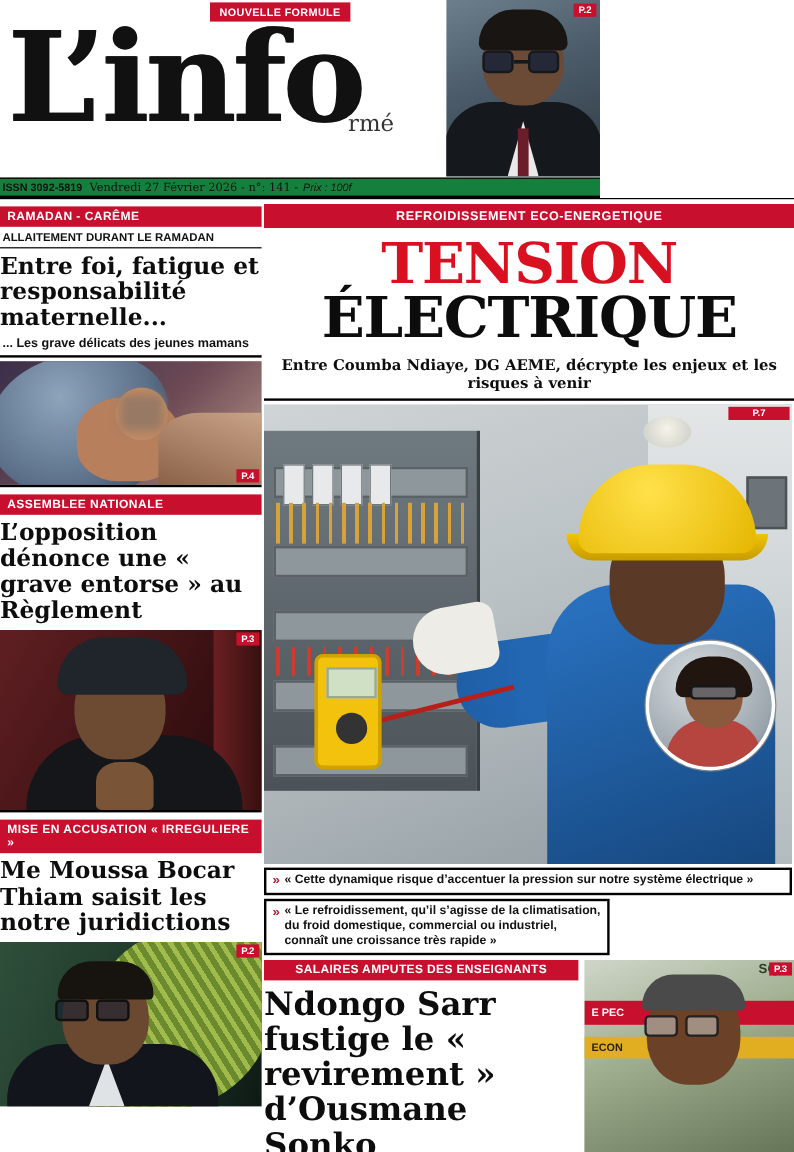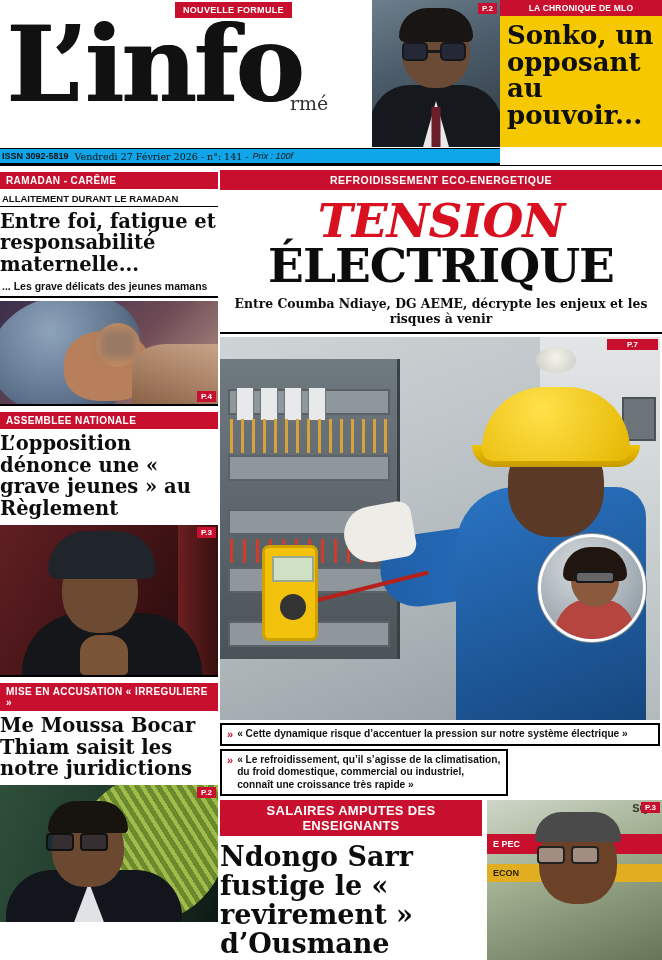--- a/index.html
+++ b/index.html
@@ -83,21 +83,21 @@
     text-align: center; padding: 3px 2px; letter-spacing: .2px;
   }
   .chronique-title {
     font-family: "DejaVu Serif", serif;
     font-weight: bold; font-size: 26px; line-height: 1.02;
     color: #0f0f0f; padding: 6px 6px 0 7px;
   }
   .issn-bar {
     position: absolute; left:0; bottom:0; width: 500px; height: 17px;
     border-top: 1px solid #000; border-bottom: 2px solid #000;
-    display:flex; align-items:center; font-size: 9.5px; color:#111; background:#0ea5e9;
+    display:flex; align-items:center; font-size: 9.5px; color:#111; background:#15803d;
   }
   .issn-bar .issn { font-weight: bold; font-size: 9px; padding: 0 6px 0 2px;}
   .issn-bar .dateline { font-family:"DejaVu Serif", serif; font-size: 9.5px; }
   .issn-bar .price { font-style: italic; font-size: 9px; margin-left: 4px;}
 
   
   .body-grid { position: relative; height: 812px; }
 
   
   .left-col { position: absolute; left: 0; top: 0; width: 218px; height: 812px; }
@@ -188,21 +188,21 @@
   .eco-kicker {
     background:#c8102e; color:#fff; text-align:center; font-weight:bold;
     font-size: 10.5px; letter-spacing:.5px; padding: 4px 2px; margin-top: 4px;
   }
   .main-head {
     font-family: "DejaVu Serif", serif; font-weight: bold;
     text-align: center; color: #0c0c0c; line-height: .96;
     font-size: 47px; letter-spacing: -1px; padding: 8px 4px 0 4px;
   }
   .main-head .l2 { display:block; font-size: 47px; }
-  .main-head .red { color: #d8101f; font-style: italic; }
+  .main-head .red { color: #d8101f; }
   .main-dek {
     font-family:"DejaVu Serif", serif; font-weight: bold;
     font-size: 12.4px; text-align:center; padding: 8px 6px 6px 6px; color:#0d0d0d;
     border-bottom: 2px solid #000;
   }
   .hero {
     position: relative; width: 440px; height: 383px; margin-top: 3px;
     background: linear-gradient(160deg,#cfd4d6 0%, #b9c0c3 45%, #8f9a9f 100%);
     overflow: hidden;
   }
@@ -285,21 +285,21 @@
   }
   .quote {
     display:flex; align-items: flex-start; gap: 4px;
     border: 2px solid #000; padding: 3px 5px; margin-bottom: 3px;
     font-size: 10.2px; font-weight: bold; line-height: 1.22; color:#111;
   }
   .quote .chev { color:#c8102e; font-weight: bold; font-size: 11px; line-height:1.1;}
   .bottom-row { position: relative; margin-top: 4px; }
   .salaires-kicker {
     background:#c8102e; color:#fff; text-align:center; font-weight:bold;
-    font-size: 13px; letter-spacing:.3px; padding: 3px 13px; width: 262px;
+    font-size: 10px; letter-spacing:.3px; padding: 3px 13px; width: 262px;
   }
   .bottom-head {
     font-family:"DejaVu Serif", serif; font-weight:bold; font-size: 27px;
     line-height: 1.08; color:#0d0d0d; padding: 6px 2px 0 0; width: 266px;
   }
   .tv-photo {
     position:absolute; right: 0; top: 0; width: 175px; height: 180px;
     background: linear-gradient(160deg,#cfd6c9 0%, #9fae8f 40%, #5d6b4f 100%);
     overflow:hidden;
   }
@@ -333,24 +333,20 @@
       <div class="pc-shirt"></div>
       <div class="pc-tie"></div>
       <div class="pc-head"></div>
       <div class="pc-hair"></div>
       <div class="pc-glass-l"></div>
       <div class="pc-glass-r"></div>
       <div class="pc-bridge"></div>
       <div class="badge-p2">P.2</div>
     </div>
 
-    <div class="chronique">
-      <div class="chronique-label">LA CHRONIQUE DE MLO</div>
-      <div class="chronique-title">Sonko, un opposant au pouvoir...</div>
-    </div>
 
     <div class="issn-bar">
       <span class="issn">ISSN 3092-5819</span>
       <span class="dateline">Vendredi 27 Février 2026 - n°: 141 -</span>
       <span class="price">Prix : 100f</span>
     </div>
   </div>
 
   <div class="body-grid">
 
@@ -366,21 +362,21 @@
           <div class="pm-baby"></div>
           <div class="pm-babyhead"></div>
           <div class="pm-blur"></div>
           <div class="pm-arm"></div>
           <div class="badge-page" style="right:2px;bottom:2px;">P.4</div>
         </div>
       </div>
 
       <div class="assemblee-block">
         <span class="kicker kicker-wide">ASSEMBLEE NATIONALE</span>
-        <div class="head-left">L’opposition dénonce une « grave jeunes » au Règlement</div>
+        <div class="head-left">L’opposition dénonce une « grave entorse » au Règlement</div>
         <div class="photo-woman">
           <div class="pw-curtain"></div>
           <div class="pw-body"></div>
           <div class="pw-head"></div>
           <div class="pw-wrap"></div>
           <div class="pw-hand"></div>
           <div class="badge-page" style="right:2px;top:2px;">P.3</div>
         </div>
       </div>
 

